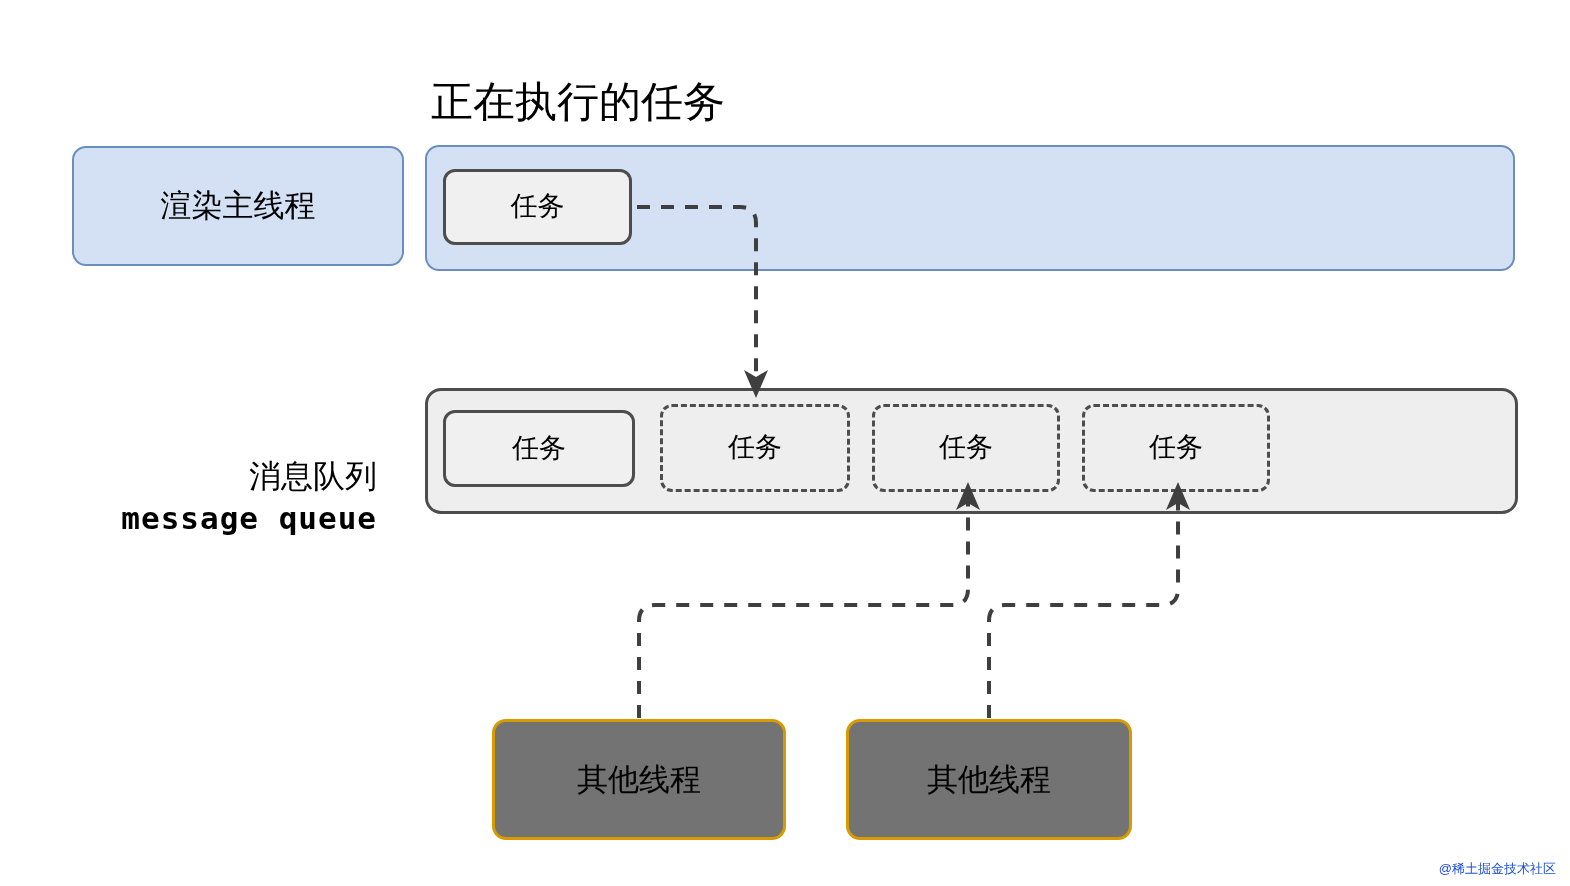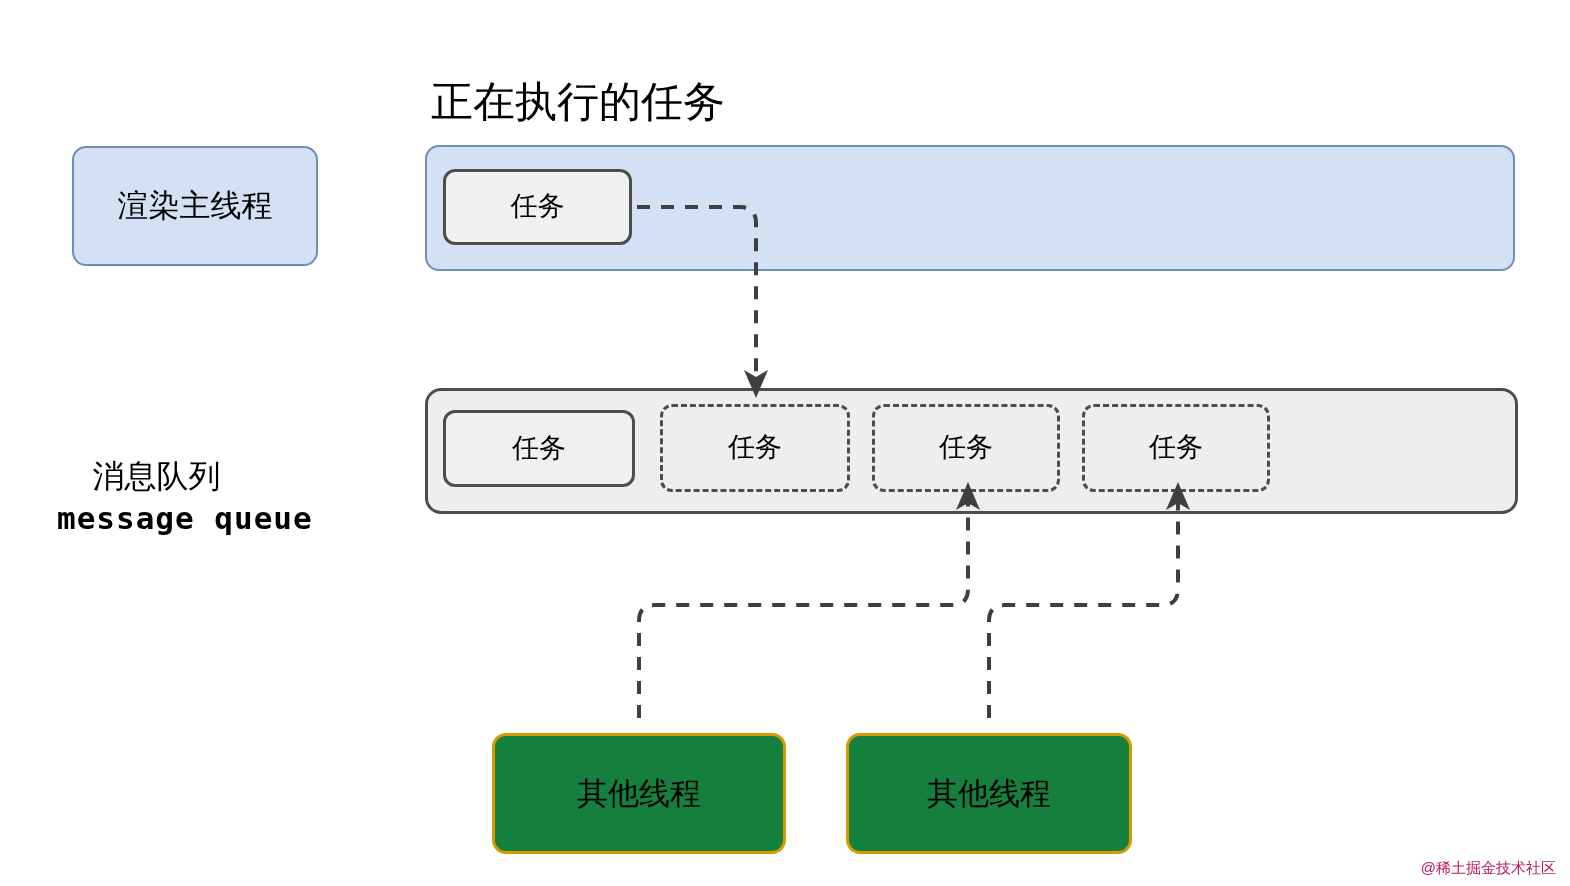--- a/index.html
+++ b/index.html
@@ -58,59 +58,58 @@
   }
 
   .task-dashed {
     background: transparent;
     border: 3px dashed #4d4d4d;
     border-radius: 12px;
     font-size: 27px;
   }
 
   .other-thread {
-    background: #15803d;
+    background: #737373;
     border: 3px solid #d79b00;
     border-radius: 14px;
     font-size: 31px;
-    margin-top: 14px;
   }
 
   
   .caption {
     position: absolute;
     color: #000000;
     white-space: pre;
   }
   #title-running-task {
     left: 431px;
     top: 74px;
     font-size: 42px;
   }
   #queue-label {
     left: 57px;
     top: 412px;
     width: 320px;
-    text-align: left;
+    text-align: right;
     font-size: 32px;
     line-height: 1.35;
   }
   #queue-label .en {
     display: block;
     font-family: "DejaVu Sans Mono", "Liberation Mono", monospace;
     font-size: 31px;
     letter-spacing: 1px;
     font-weight: bold;
   }
   #watermark {
     position: absolute;
     right: 14px;
     bottom: 8px;
-    font-size: 15px;
-    color: #be185d;
+    font-size: 13px;
+    color: #1d4ed8;
     white-space: pre;
   }
 
   
   #arrows {
     position: absolute;
     left: 0;
     top: 0;
     width: 1570px;
     height: 886px;
@@ -128,21 +127,21 @@
     stroke: none;
   }
 </style>
 </head>
 <body>
 
 <div id="canvas">
 
   <div class="caption" id="title-running-task">正在执行的任务</div>
 
-  <div class="box thread-box" style="left:72px; top:146px; width:246px; height:120px;">
+  <div class="box thread-box" style="left:72px; top:146px; width:332px; height:120px;">
     <span>渲染主线程</span>
   </div>
 
   <div class="lane-blue" style="position:absolute; left:425px; top:145px; width:1086px; height:122px;"></div>
 
   <div class="box task-solid" style="left:443px; top:169px; width:189px; height:76px;">
     <span>任务</span>
   </div>
 
   <div class="caption" id="queue-label">

